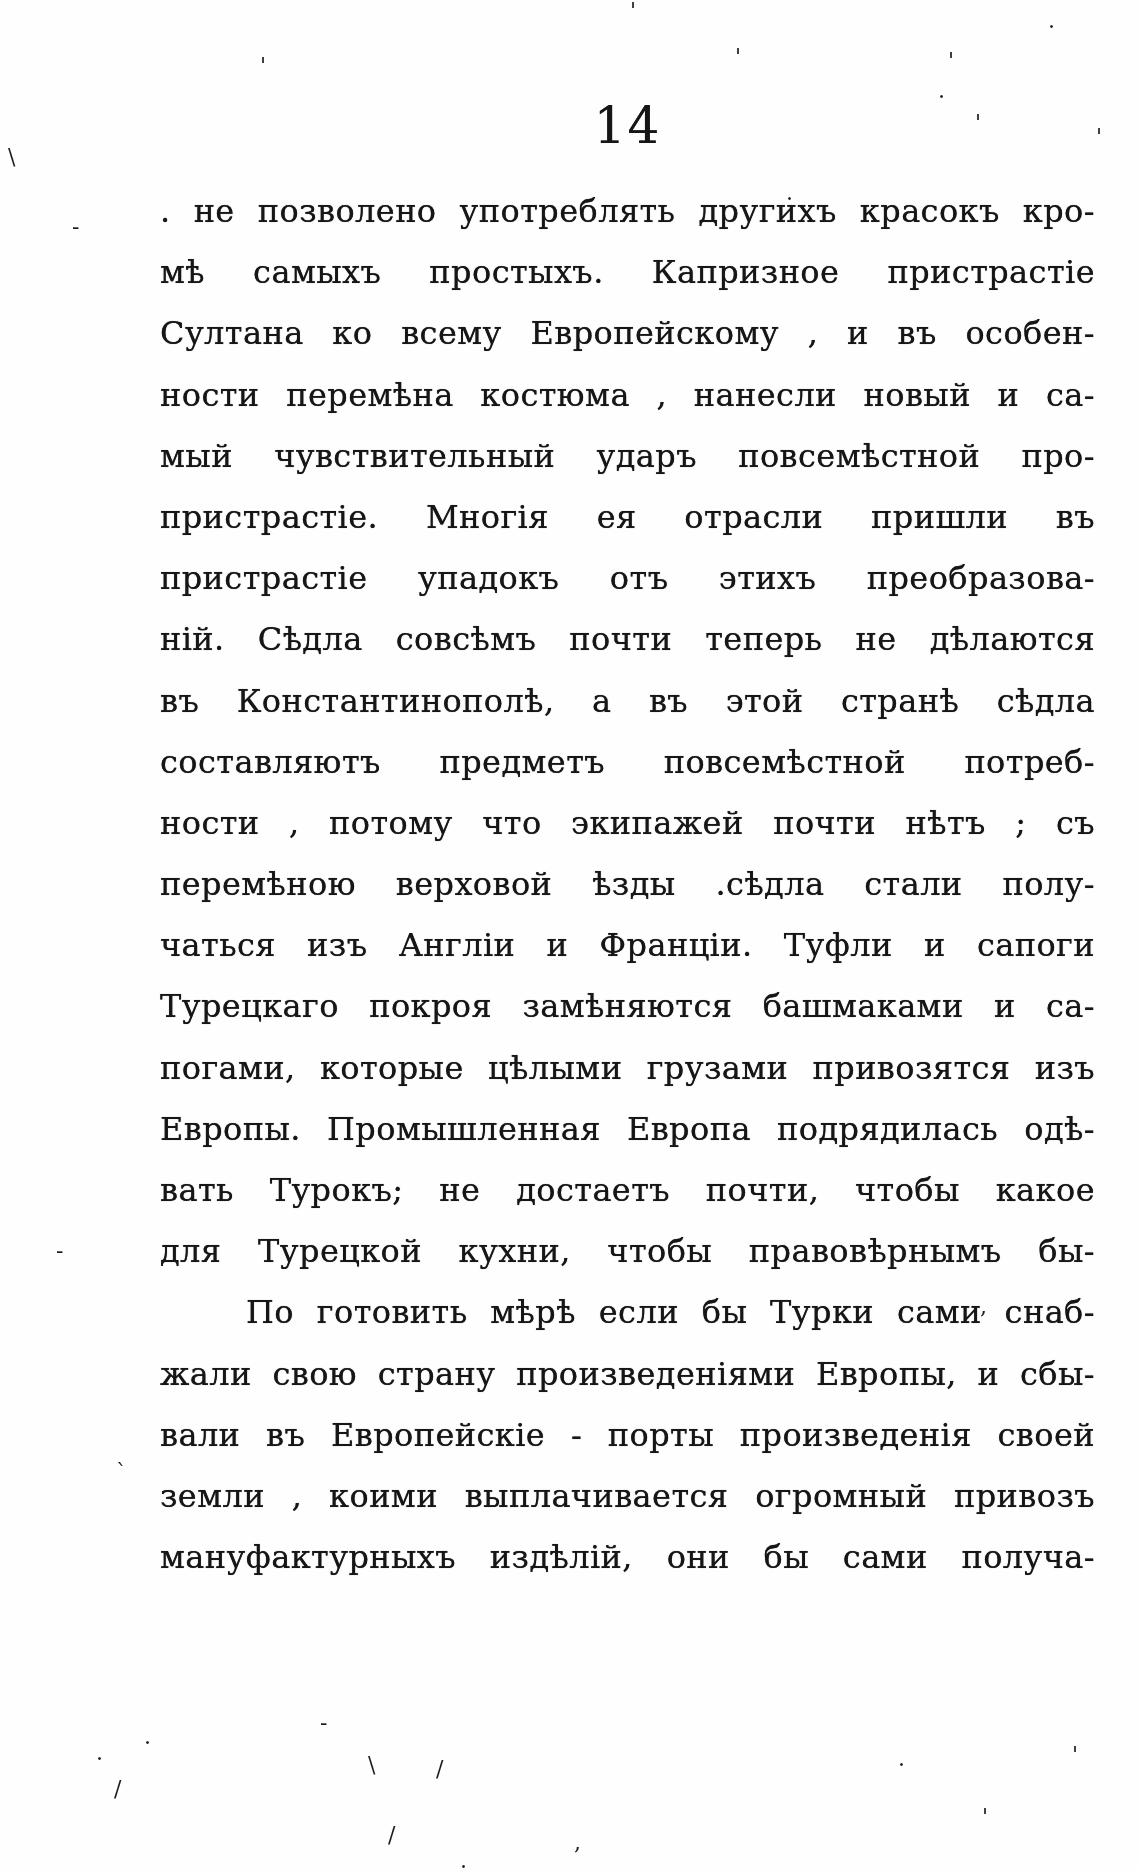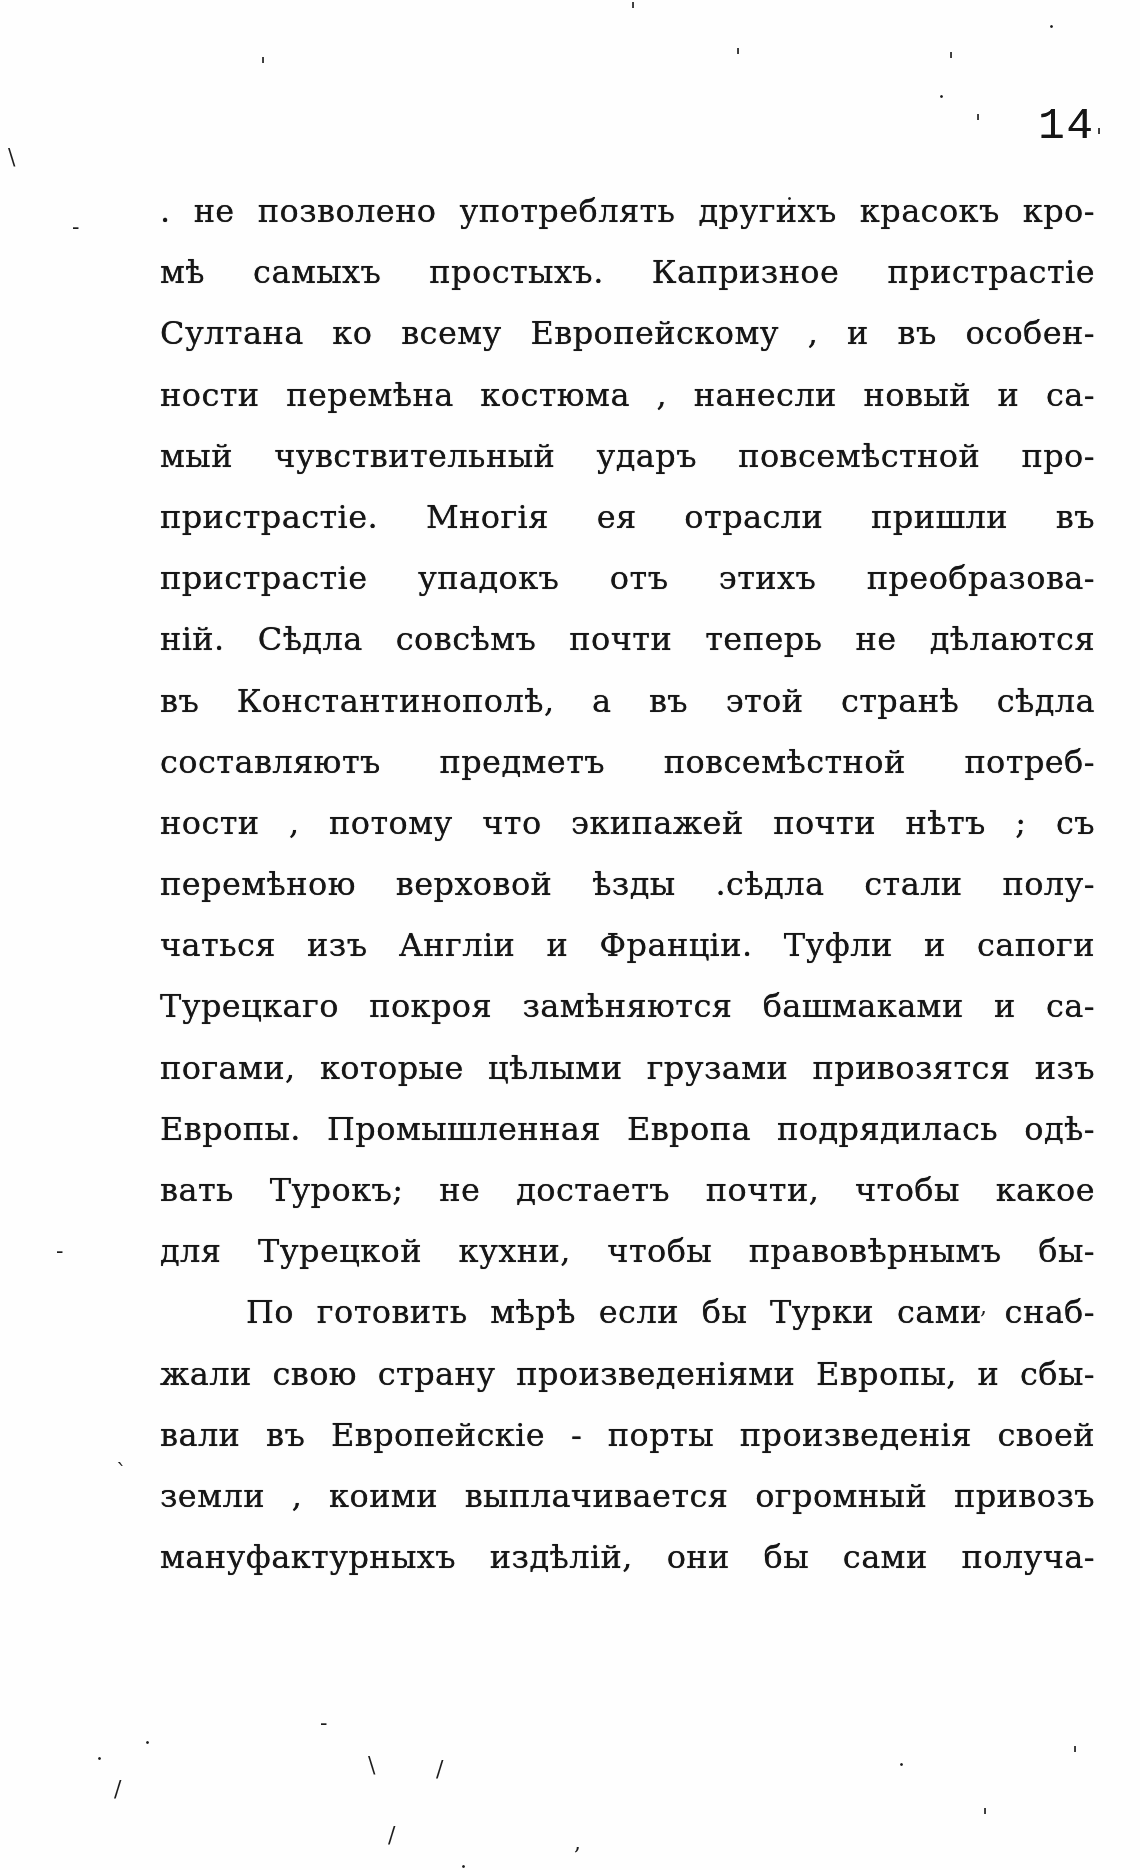--- a/index.html
+++ b/index.html
@@ -4,22 +4,22 @@
 <style>
   html,body{margin:0;padding:0;}
   body{
     width:1140px;height:1870px;position:relative;overflow:hidden;
     background:#fefefe;color:#161616;
     font-family:"DejaVu Serif","Liberation Serif",serif;
   }
   .page{position:absolute;inset:0;}
   .page-number{
     position:absolute;top:101px;left:160px;width:935px;
-    text-align:right;font-size:44px;line-height:50px;
-    letter-spacing:2px;text-shadow:0 0 .6px rgba(0,0,0,.75);font-family:Liberation Mono, monospace;
+    text-align:center;font-size:50px;line-height:50px;
+    letter-spacing:2px;text-shadow:0 0 .6px rgba(0,0,0,.75);
   }
   .text-block{position:absolute;top:181px;left:160px;width:935px;}
   .line{
     height:61.2px;line-height:61.2px;font-size:32px;
     text-align:justify;text-align-last:justify;
     letter-spacing:.4px;word-spacing:1px;
     text-shadow:0 0 .7px rgba(0,0,0,.8);
   }
   .line.indent{padding-left:86px;}
   .specks-layer{position:absolute;inset:0;pointer-events:none;}

